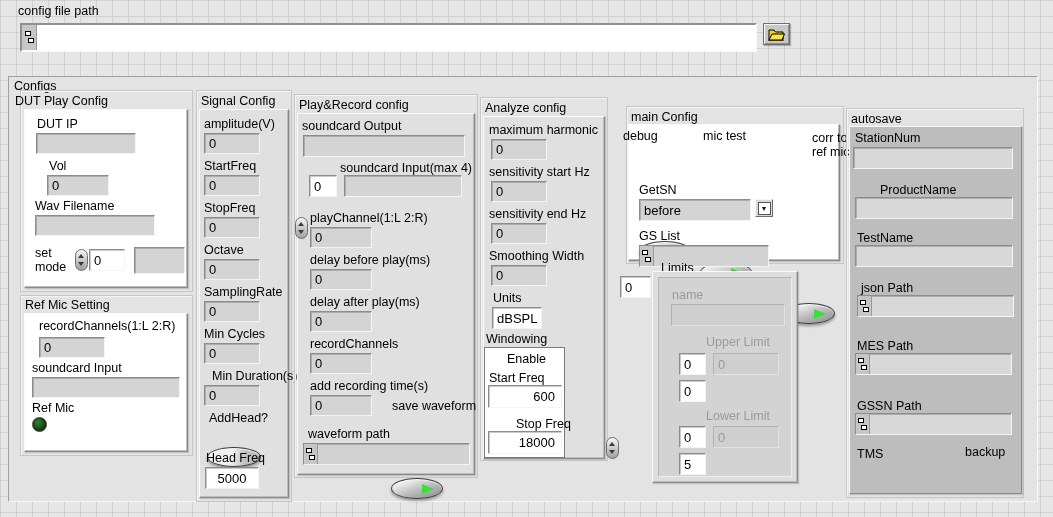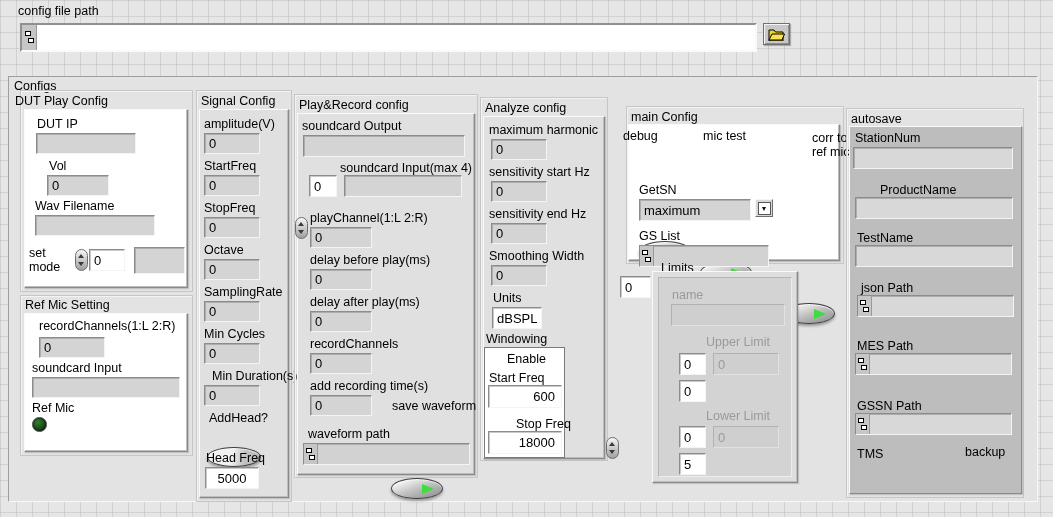--- a/index.html
+++ b/index.html
@@ -138,21 +138,21 @@
 
   <div class="abs groupline" style="left:20px;top:90px;width:173px;height:202px;"></div>
   <div class="abs lbl" style="left:15px;top:94px;">DUT Play Config</div>
   <div class="abs panel whitebg" style="left:24px;top:109px;width:164px;height:179px;"></div>
   <div class="abs lbl" style="left:37px;top:117px;">DUT IP</div>
   <div class="abs field" style="left:36px;top:133px;width:100px;height:21px;"></div>
   <div class="abs lbl" style="left:49px;top:159px;">Vol</div>
   <div class="abs field" style="left:47px;top:175px;width:62px;height:21px;">0</div>
   <div class="abs lbl" style="left:35px;top:199px;">Wav Filename</div>
   <div class="abs field" style="left:35px;top:215px;width:120px;height:21px;"></div>
-  <div class="abs lbl" style="left:29px;top:246px;">set
+  <div class="abs lbl" style="left:35px;top:246px;">set
 mode</div>
   <div class="abs spin" style="left:75px;top:249px;"></div>
   <div class="abs field white" style="left:89px;top:249px;width:36px;height:22px;">0</div>
   <div class="abs field" style="left:134px;top:247px;width:51px;height:27px;"></div>
 
   <div class="abs groupline" style="left:20px;top:295px;width:173px;height:161px;"></div>
   <div class="abs lbl" style="left:25px;top:298px;">Ref Mic Setting</div>
   <div class="abs panel whitebg" style="left:24px;top:313px;width:164px;height:139px;"></div>
   <div class="abs lbl" style="left:39px;top:319px;">recordChannels(1:L 2:R)</div>
   <div class="abs field" style="left:39px;top:337px;width:66px;height:21px;">0</div>
@@ -248,21 +248,21 @@
   <div class="abs lbl" style="left:703px;top:129px;">mic test</div>
   <div class="abs oval" style="left:700px;top:143px;width:52px;height:21px;">
       <span class="tri"></span>
     </div>
   <div class="abs lbl" style="left:780px;top:131px;margin-left:32px;">corr to
 ref mic</div>
   <div class="abs oval" style="left:783px;top:163px;width:52px;height:21px;">
       <span class="tri"></span>
     </div>
   <div class="abs lbl" style="left:639px;top:183px;">GetSN</div>
-  <div class="abs field" style="left:639px;top:199px;width:112px;height:22px;">maximum</div>
+  <div class="abs field" style="left:639px;top:199px;width:112px;height:22px;">before</div>
   <div class="abs ddbtn" style="left:755px;top:199px;width:18px;height:18px;">
       <span class="ib">▼</span>
     </div>
   <div class="abs lbl" style="left:639px;top:229px;">GS List</div>
   <div class="abs pathctl" style="left:639px;top:245px;width:130px;height:22px;">
     <div class="pcell">
         <span class="pglyph"></span>
       </div>
     <div class="pfield"></div>
   </div>

